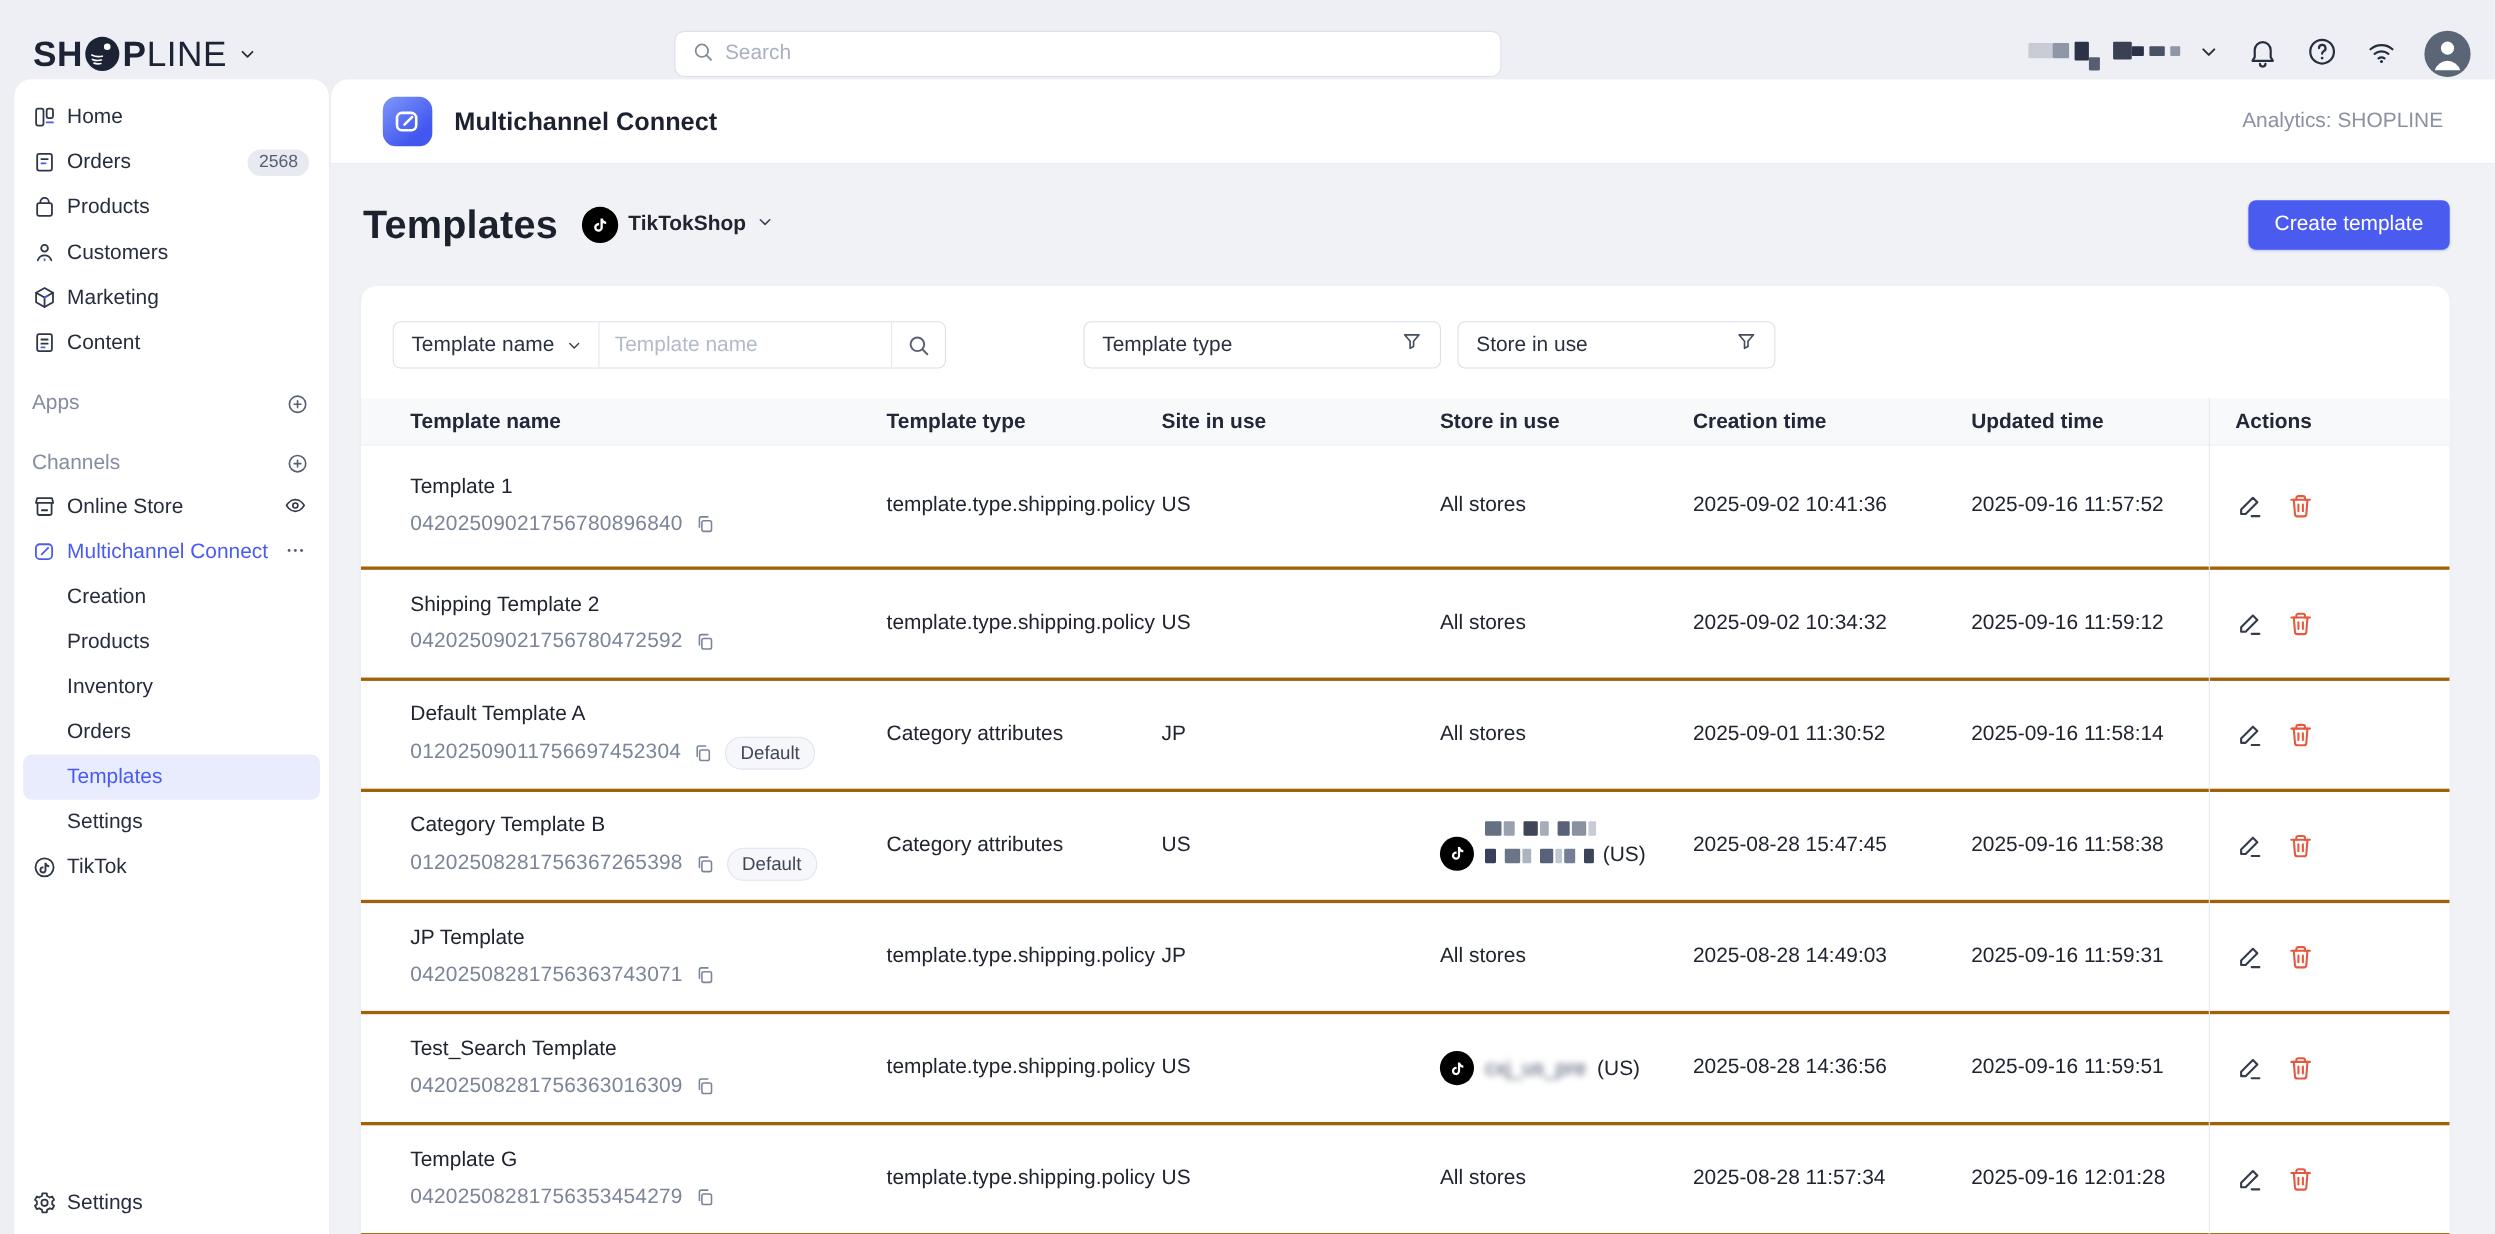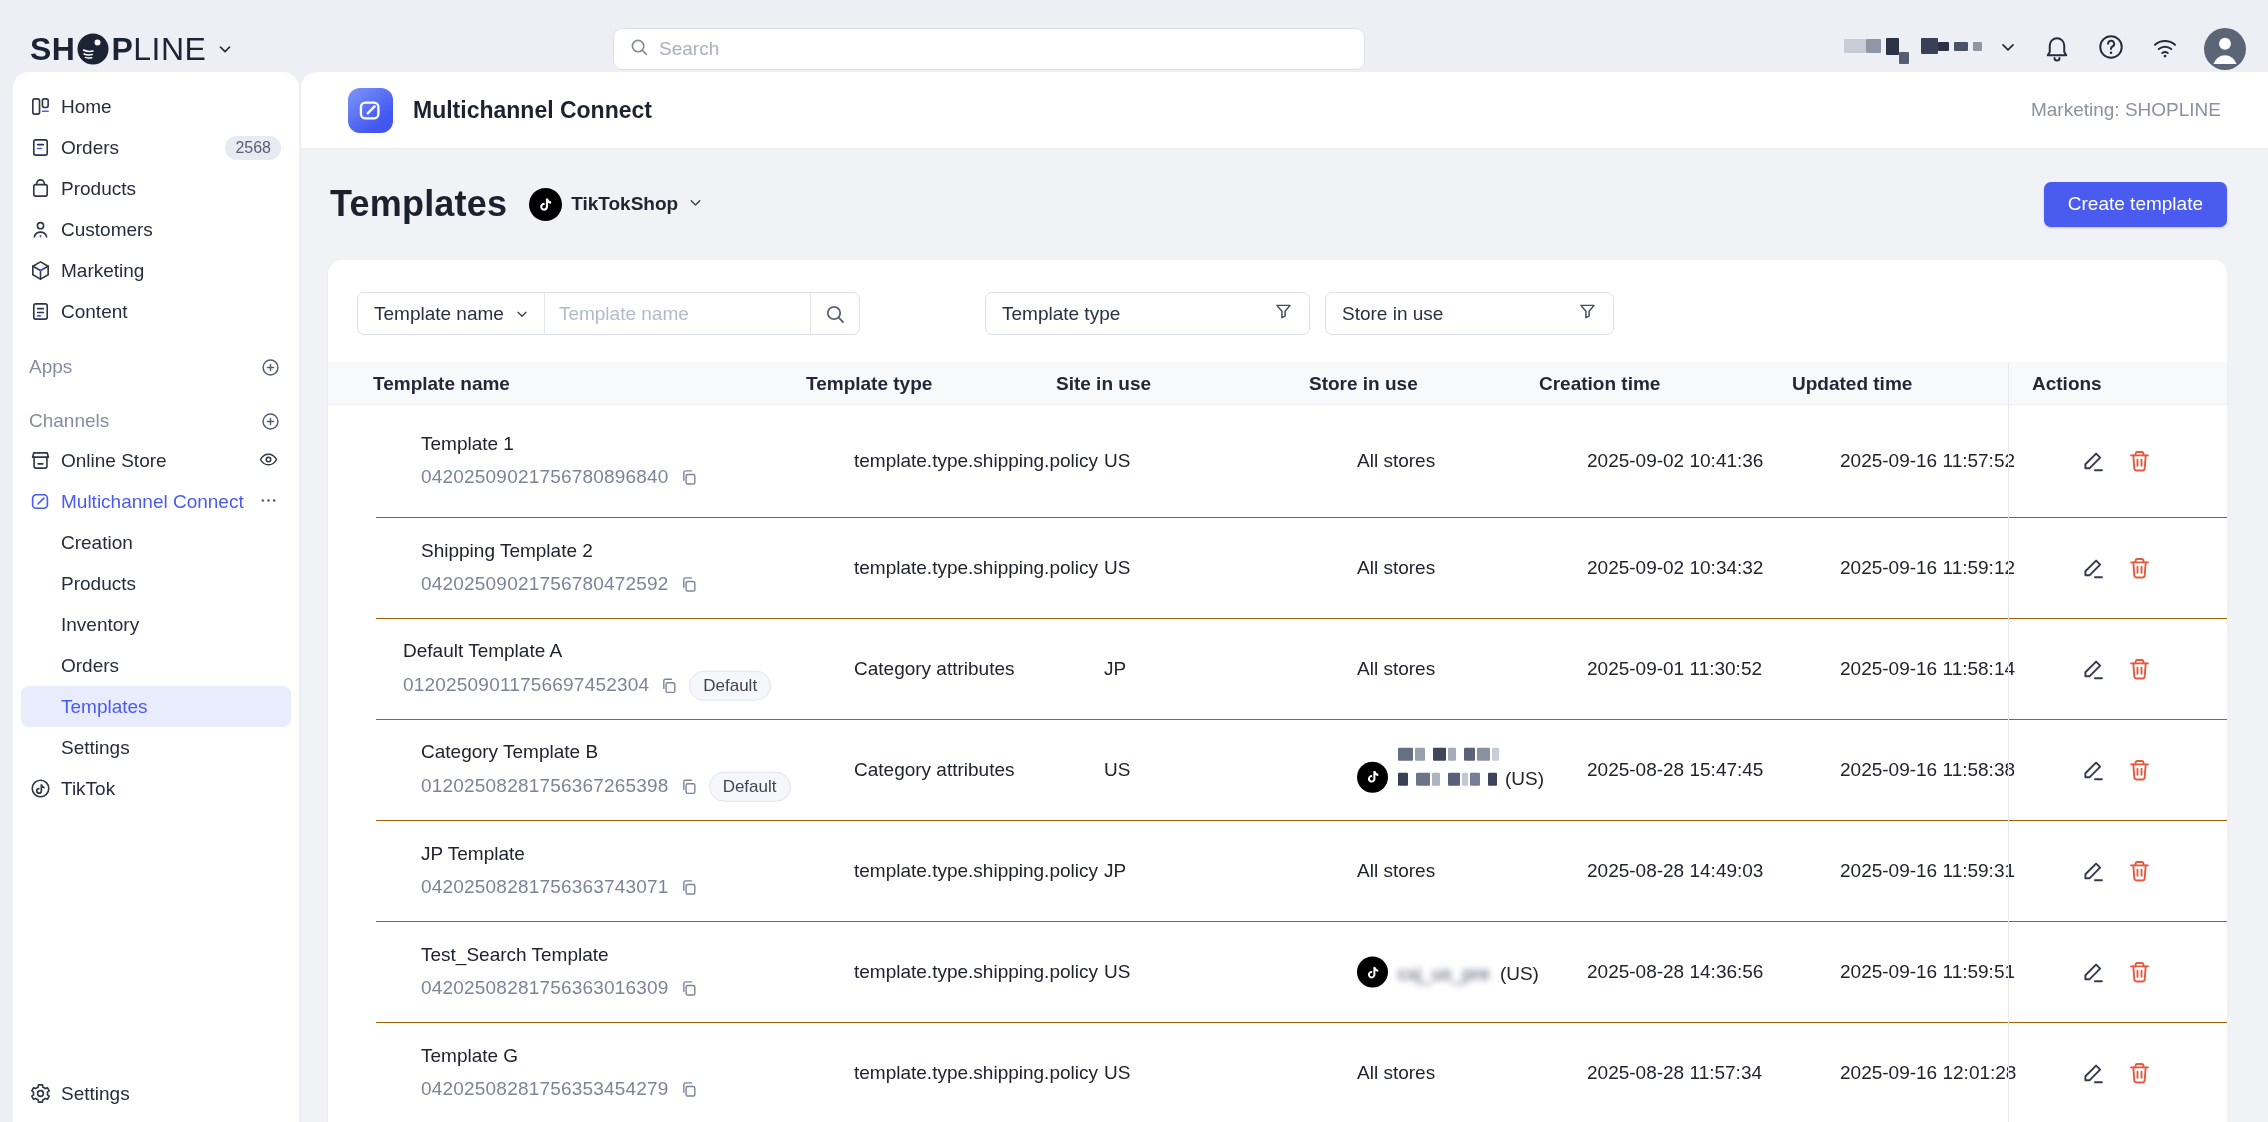--- a/index.html
+++ b/index.html
@@ -78,21 +78,21 @@
     align-items:center; justify-content:space-between; padding:0 15px 0 16px; font-size:19px; color:#2a3040; cursor:pointer; }
   .fb-type { width:325px; margin-left:125px; }
   .fb-store { width:289px; margin-left:15px; }
 
   
   .thead { position:absolute; left:0; right:0; top:102px; height:43px; background:#f8f9fb;
     border-bottom:1px solid #eceef3; }
   .th { position:absolute; top:0; height:43px; display:flex; align-items:center; font-size:19px;
     font-weight:700; color:#232838; }
   .tbody { position:absolute; left:0; right:0; top:145px; bottom:0; }
-  .trow { position:relative; height:101px; border-bottom:1px solid #a16207;margin-left:48px; }
+  .trow { position:relative; height:101px; border-bottom:3px solid #a16207; }
   .trow:first-child { height:113px; }
   .td { position:absolute; top:50%; transform:translateY(-50%); font-size:19px; color:#20242f; line-height:1.4; }
   .cell-name-line1 { color:#20242f; margin-bottom:6px; }
   .cell-name-line2 { display:flex; align-items:center; gap:10px; }
   .tpl-id { color:#7c8498; letter-spacing:.2px; }
   .copy-btn { display:inline-flex; color:#7c8498; cursor:pointer; }
   .badge-default { height:30px; line-height:28px; padding:0 13px; border:1px solid #e1e4ee; background:#f6f7fa;
     border-radius:15px; font-size:17px; color:#3f4657; }
   .type-cell { width:250px; word-break:break-all; }
   .store-flex { display:flex; align-items:flex-end; gap:10px; }
@@ -355,21 +355,21 @@
 <div class="main">
   <div class="appband">
     <span class="app-icon">
         <svg width="27" height="27" viewBox="0 0 24 24" fill="none" stroke="#fff" stroke-width="2.1" stroke-linecap="round" stroke-linejoin="round">
           <rect x="3.5" y="5" width="15.5" height="14" rx="4"></rect>
           <path d="M9.5 14.5l5.5-5.5"></path>
           <circle cx="15.6" cy="8.4" r="1.1" fill="#fff" stroke="none"></circle>
         </svg>
       </span>
     <span class="app-title">Multichannel Connect</span>
-    <span class="developer">Marketing: SHOPLINE</span>
+    <span class="developer">Analytics: SHOPLINE</span>
   </div>
 
   <div class="content">
     <div class="heading-row">
       <span class="page-title">Templates</span>
       <span class="channel-select">
         <span class="tt-badge" style="width:33px;height:33px;">
             <svg width="19" height="19" viewBox="0 0 24 24">
               <path d="M15.2 4.5c.4 2 1.8 3.4 3.9 3.7v2.7c-1.4 0-2.7-.4-3.9-1.2v5.2a5 5 0 1 1-4.3-5v2.8a2.3 2.3 0 1 0 1.6 2.2V4.5h2.7z" fill="#fff"></path>
             </svg>
@@ -485,21 +485,21 @@
             <span class="action-btn del-btn">
               <svg width="27" height="27" viewBox="0 0 24 24" fill="none" stroke="currentColor" stroke-width="1.7" stroke-linecap="round" stroke-linejoin="round">
                 <path d="M4.5 7h15"></path>
                 <path d="M8.5 7V5.6A1.6 1.6 0 0 1 10.1 4h3.8a1.6 1.6 0 0 1 1.6 1.6V7"></path>
                 <path d="M6.5 7l.9 11.7A1.8 1.8 0 0 0 9.2 20.4h5.6a1.8 1.8 0 0 0 1.8-1.7L17.5 7"></path>
                 <path d="M10.2 10.8v5.5M13.8 10.8v5.5"></path>
               </svg>
             </span>
           </div>
           <div class="trow">
-            <div class="td" style="left: 27px;">
+            <div class="td" style="left: 45px;">
               <div class="cell-name-line1">Default Template A</div>
               <div class="cell-name-line2">
                 <span class="tpl-id">01202509011756697452304</span>
                 <span class="copy-btn">
                   <svg width="20" height="20" viewBox="0 0 24 24" fill="none" stroke="currentColor" stroke-width="1.7" stroke-linecap="round" stroke-linejoin="round">
                     <rect x="8.5" y="8.5" width="10.5" height="11.5" rx="2"></rect>
                     <path d="M5.8 15.5V6.2a2 2 0 0 1 2-2h7.2"></path>
                   </svg>
                 </span>
                 <span class="badge-default">Default</span>

